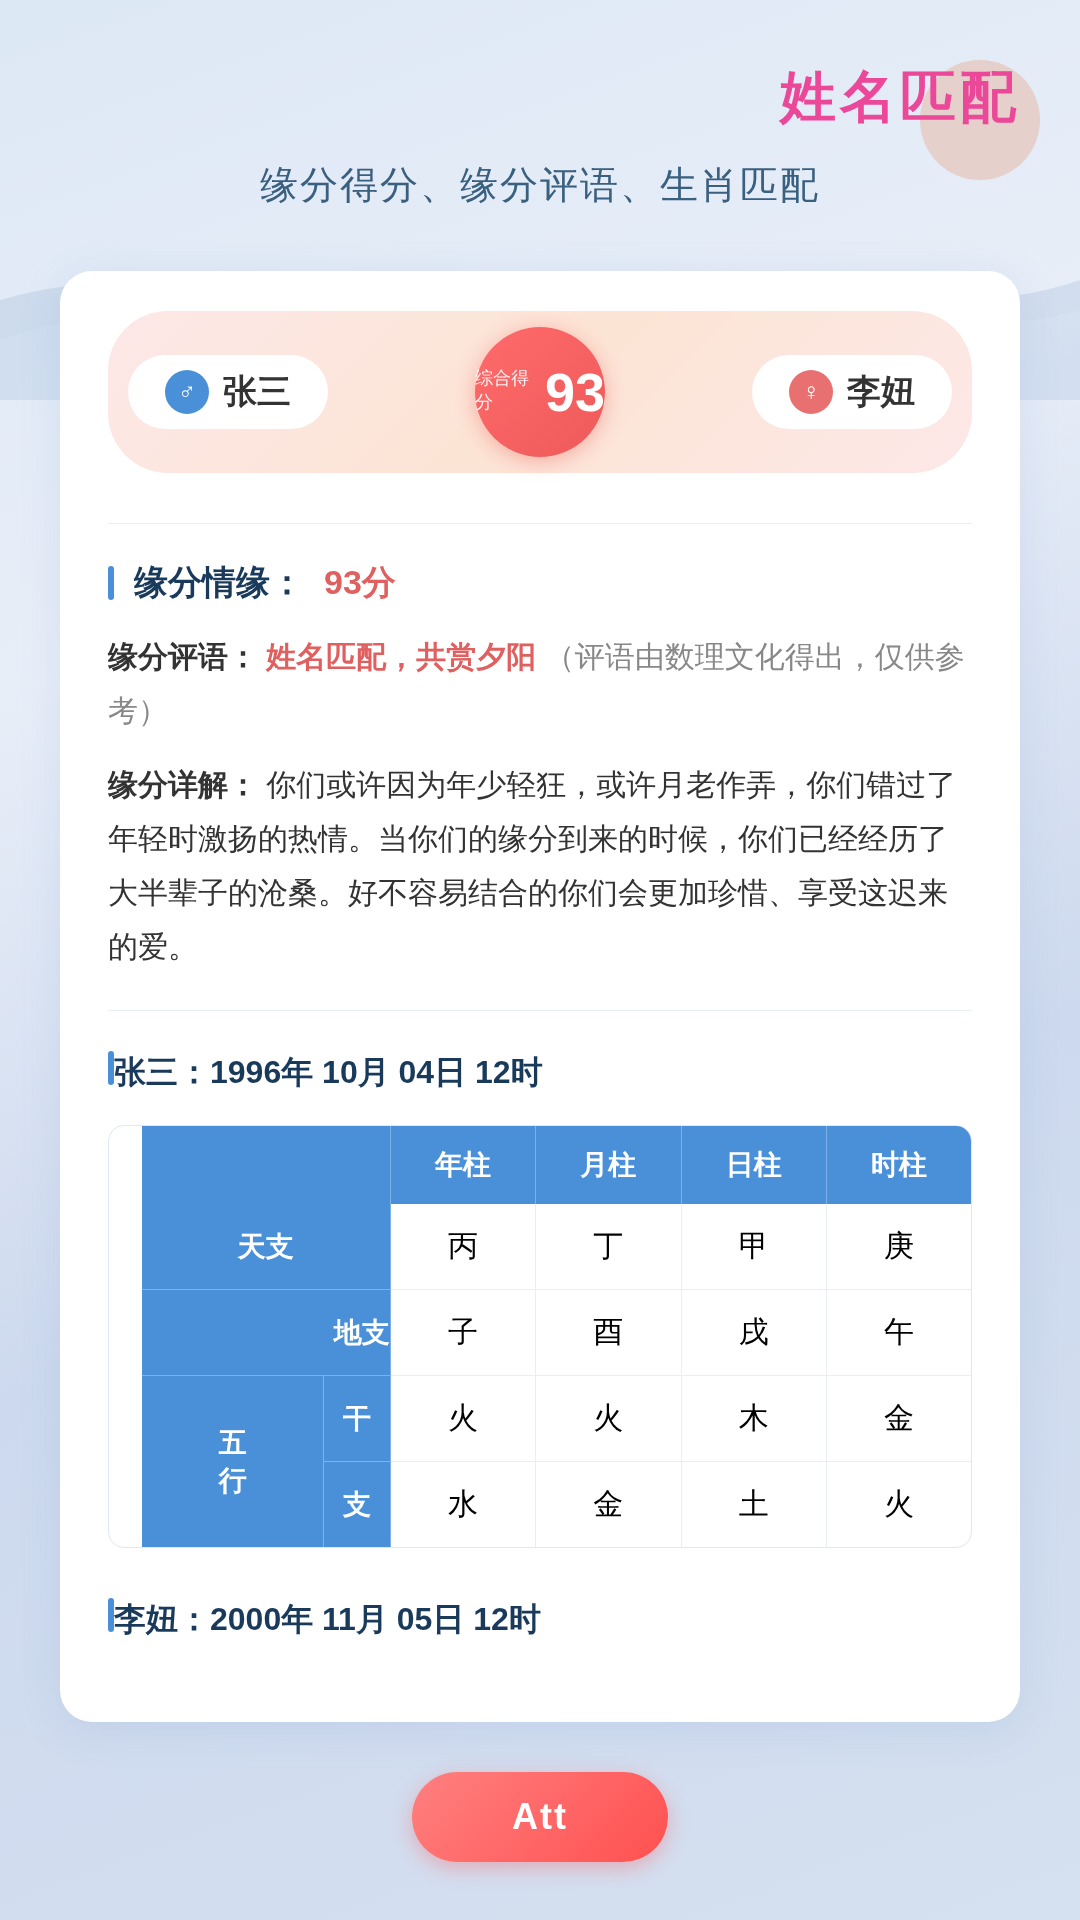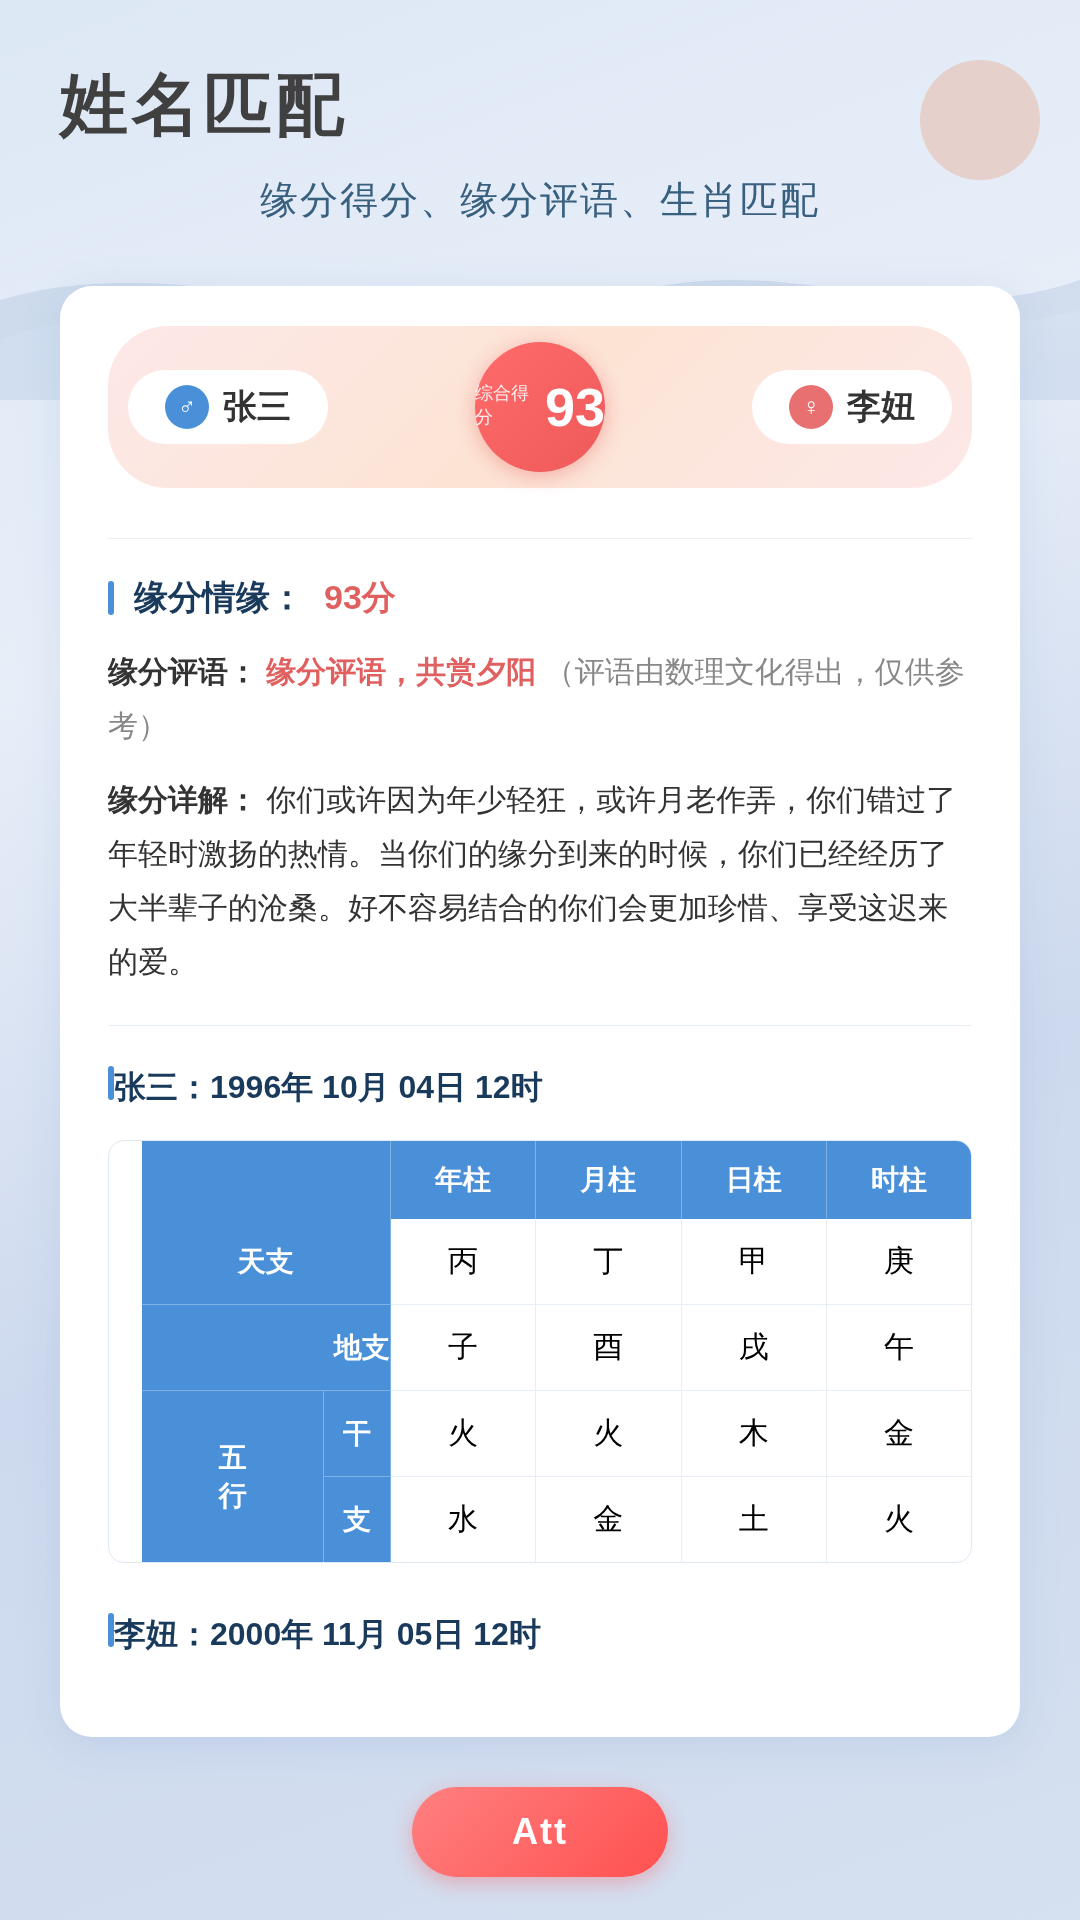--- a/index.html
+++ b/index.html
@@ -33,24 +33,24 @@
     }
 
     .page-container {
       position: relative;
       z-index: 1;
       padding: 60px 60px 80px;
     }
 
     
     .page-title {
-      text-align: left;
-      font-size: 68px;
+      text-align: right;
+      font-size: 56px;
       font-weight: 800;
-      color: #404040;
+      color: #ec4899;
       letter-spacing: 4px;
       margin-bottom: 24px;
     }
     .page-subtitle {
       text-align: center;
       font-size: 38px;
       color: #3a6080;
       margin-bottom: 60px;
       letter-spacing: 2px;
     }
@@ -257,21 +257,21 @@
 
     <div>
       <div class="section-title">
         <div class="section-bar"></div>
         <span>缘分情缘：</span>
         <span class="score-highlight">93分</span>
       </div>
 
       <div class="content-block">
         <span class="label">缘分评语：</span>
-        <span class="red-text">缘分评语，共赏夕阳</span>
+        <span class="red-text">姓名匹配，共赏夕阳</span>
         <span class="gray-text">（评语由数理文化得出，仅供参考）</span>
       </div>
 
       <div class="content-block">
         <span class="label">缘分详解：</span>
         <span>你们或许因为年少轻狂，或许月老作弄，你们错过了年轻时激扬的热情。当你们的缘分到来的时候，你们已经经历了大半辈子的沧桑。好不容易结合的你们会更加珍惜、享受这迟来的爱。</span>
       </div>
     </div>
 
     <hr class="section-divider">

